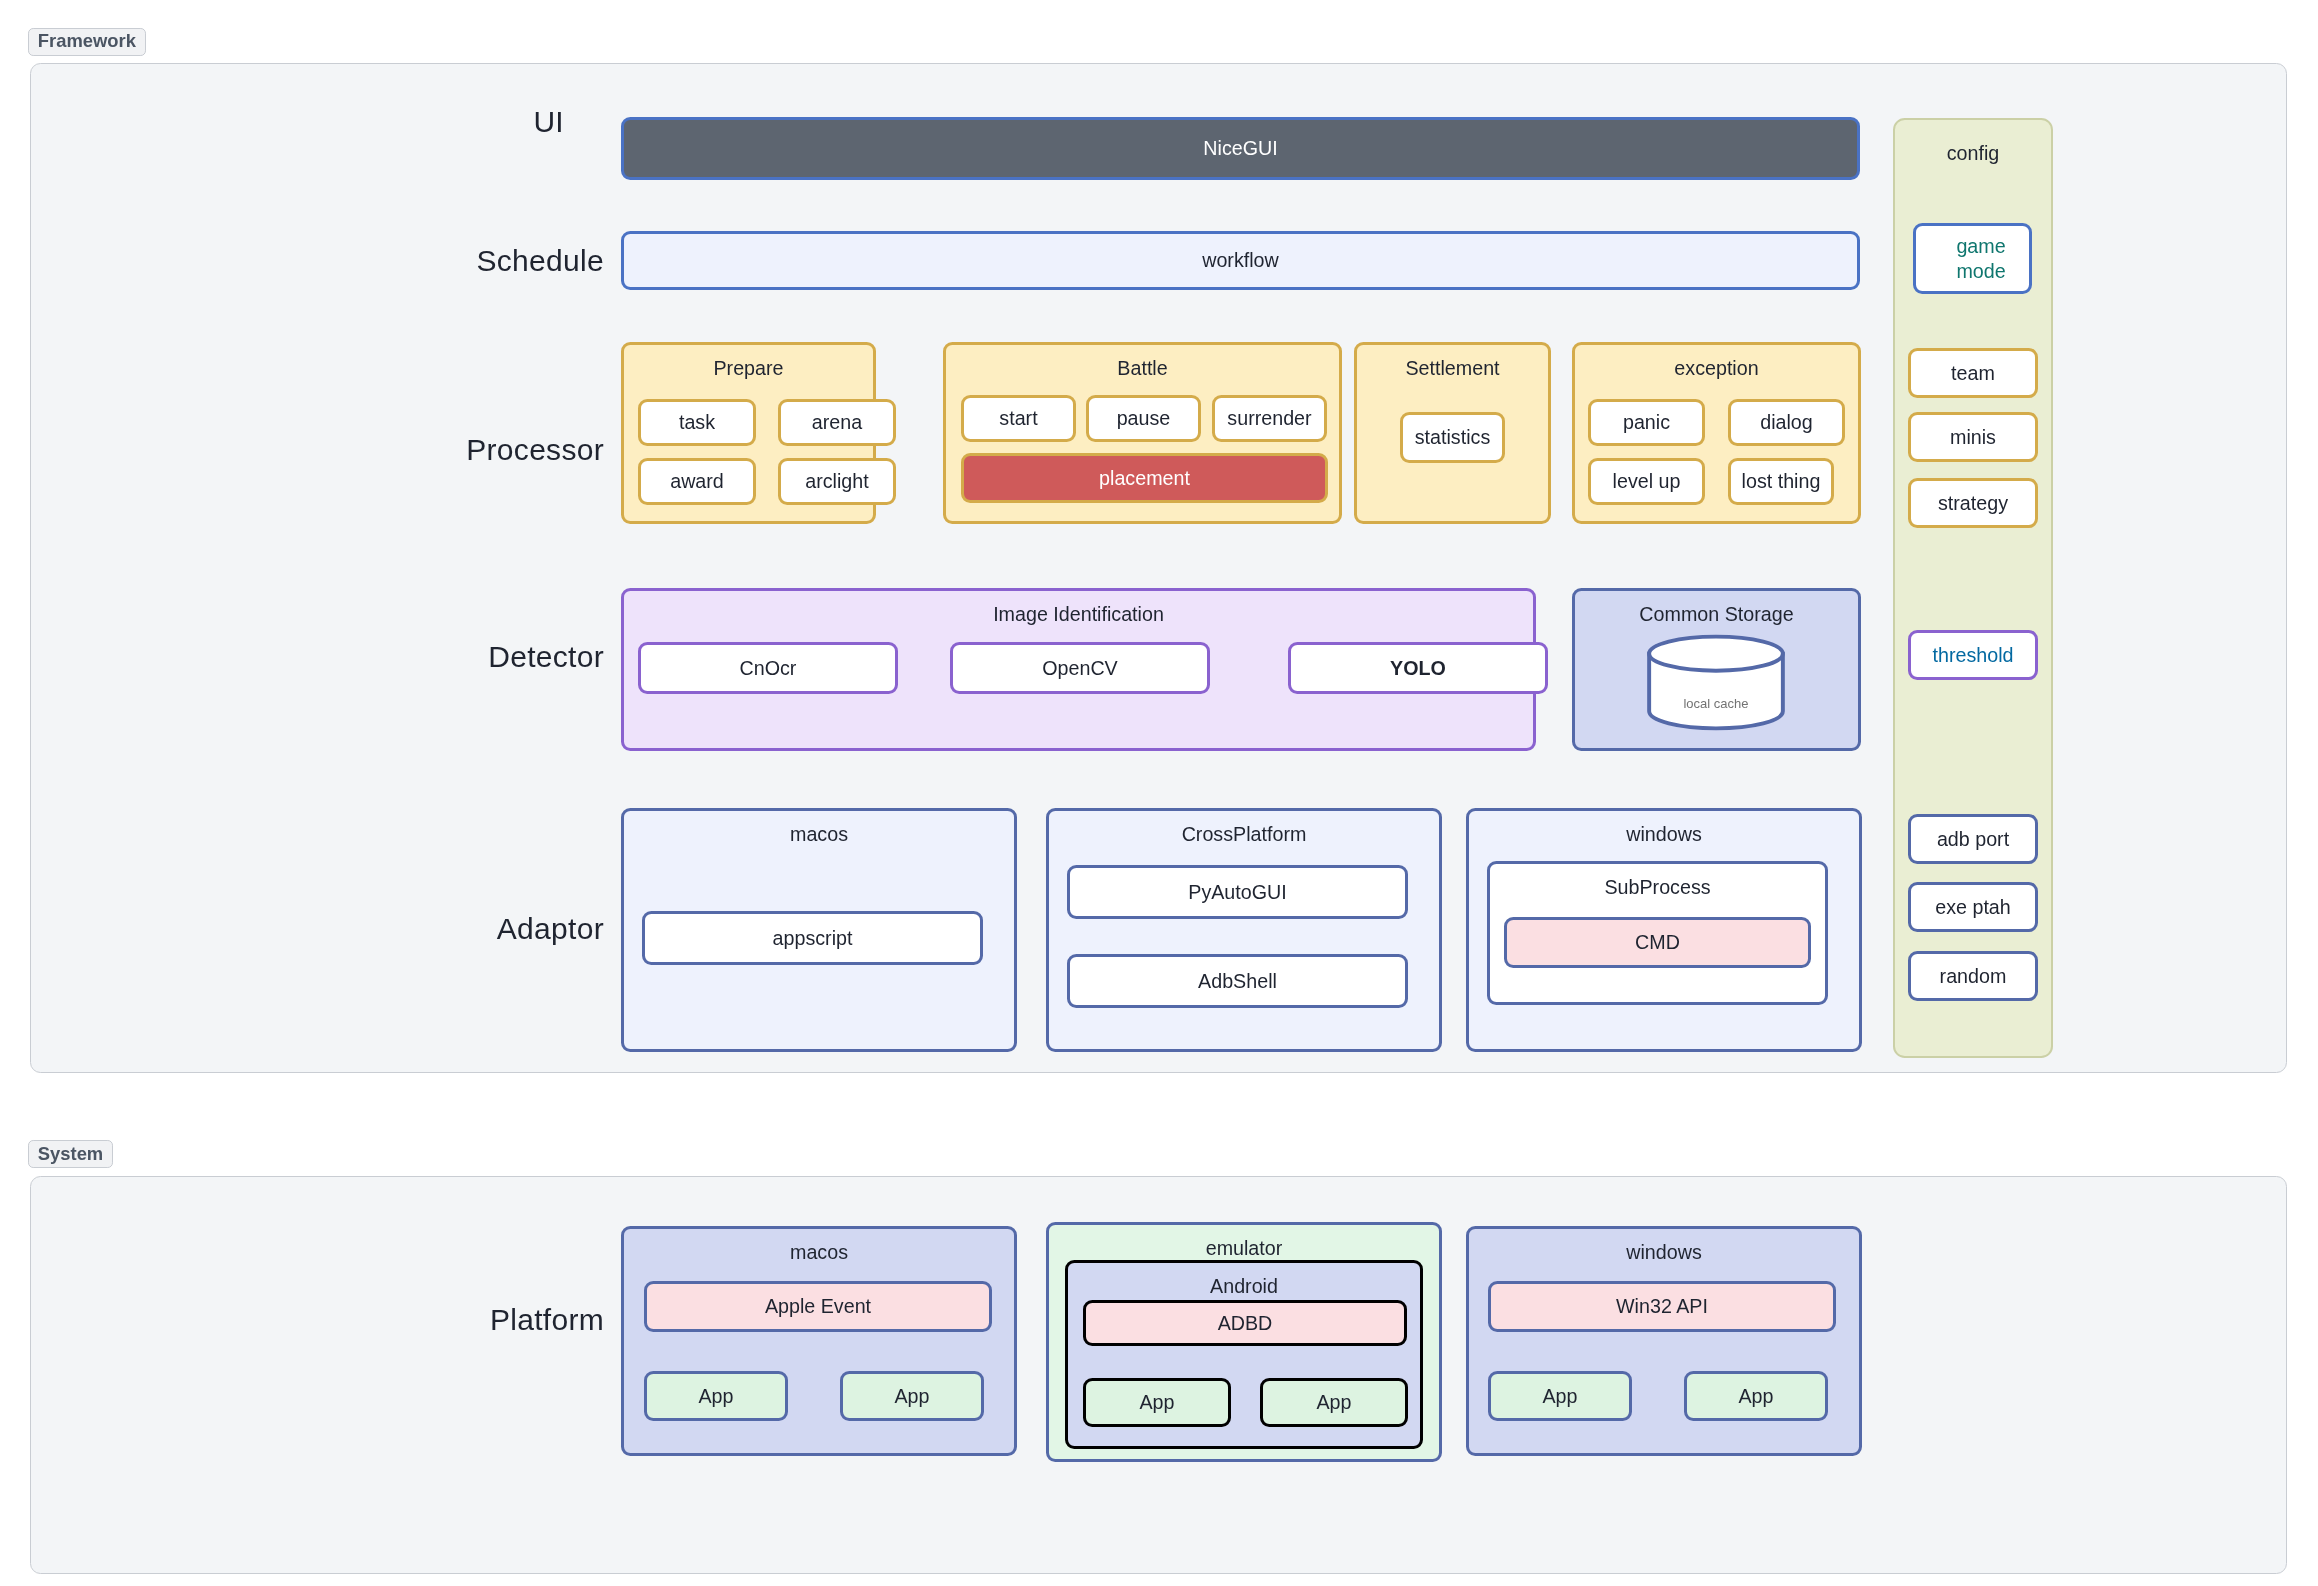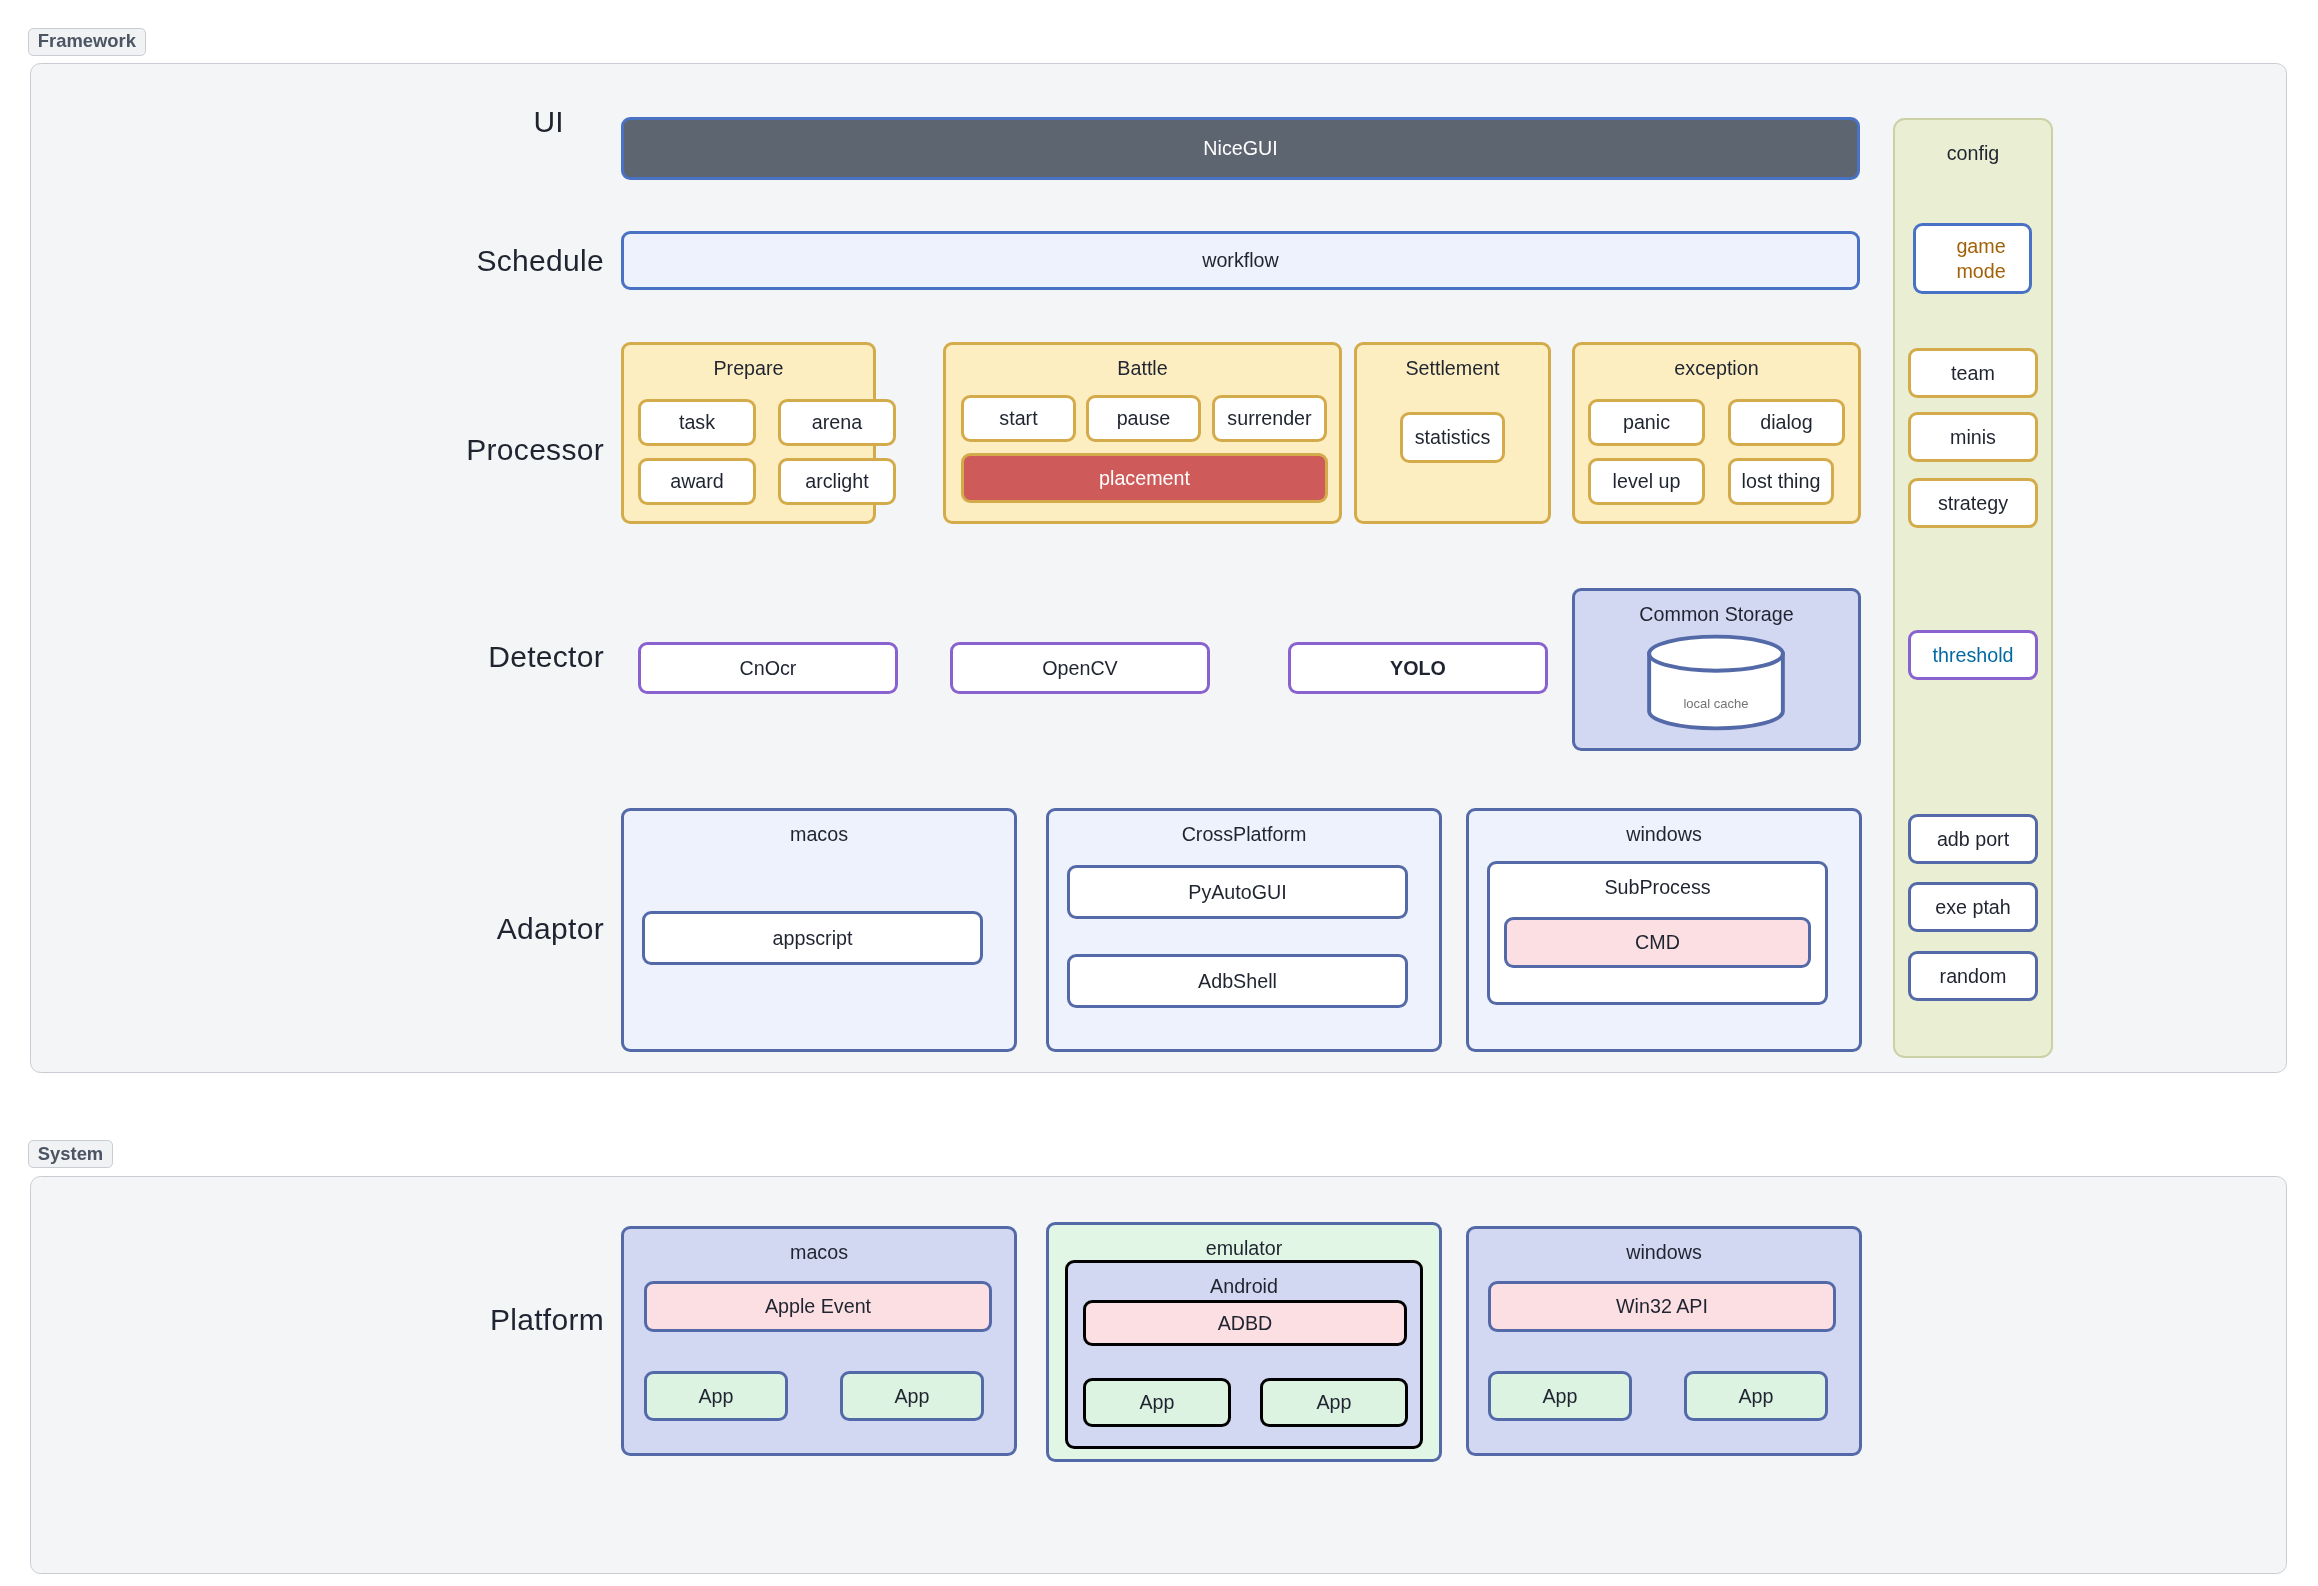--- a/index.html
+++ b/index.html
@@ -70,21 +70,21 @@
   .v-amberw { background: #ffffff; border: 3.3px solid #d4ab4a; color: #1f2430; }
   .v-red    { background: #cf5a5a; border: 3.3px solid #d4ab4a; color: #ffffff; }
   .v-violet { background: #eee3fb; border: 3.3px solid #8a62cf; color: #1f2430; }
   .v-violw  { background: #ffffff; border: 3.3px solid #8a62cf; color: #1f2430; }
   .v-lav    { background: #d2d8f2; border: 3.3px solid #5469a8; color: #1f2430; }
   .v-pink   { background: #fbdfe2; border: 3.3px solid #5469a8; color: #1f2430; }
   .v-mint   { background: #ddf3e1; border: 3.3px solid #5469a8; color: #1f2430; }
   .v-mintbg { background: #e2f6e6; border: 3.3px solid #5469a8; color: #1f2430; }
   .v-black  { border: 3.9px solid #000000; }
   .v-olive  { background: #eaeed3; border: 2.6px solid #cbd0a6; color: #1f2430; }
-  .v-cfgblue   { background:#ffffff; border: 3.3px solid #4a72c4; color:#a16207;padding-left:17px; }
+  .v-cfgblue   { background:#ffffff; border: 3.3px solid #4a72c4; color:#0f766e;padding-left:17px; }
   .v-cfgamber  { background:#ffffff; border: 3.3px solid #d4ab4a; color:#1f2430; }
   .v-cfgviolet { background:#ffffff; border: 3.3px solid #8a62cf; color:#0369a1; }
   .v-cfgnavy   { background:#ffffff; border: 3.3px solid #5469a8; color:#1f2430; }
 
   
   .cylinder { position: absolute; }
   .cylinder svg { display:block; }
   .cyl-label {
     position: absolute; left:0; right:0; bottom: 19.7px;
     text-align:center; font-size: 13px; color:#737373;
@@ -130,20 +130,23 @@
   <div class="node v-amberw" style="left:1400px; top:412px; width:105px; height:51px;">statistics</div>
 
   <div class="node group v-amber" style="left:1572px; top:342px; width:289px; height:182px;">
     <div class="group-title">exception</div>
   </div>
   <div class="node v-amberw" style="left:1588px; top:399px; width:117px; height:47px;">panic</div>
   <div class="node v-amberw" style="left:1728px; top:399px; width:117px; height:47px;">dialog</div>
   <div class="node v-amberw" style="left:1588px; top:458px; width:117px; height:47px;">level up</div>
   <div class="node v-amberw" style="left:1728px; top:458px; width:106px; height:47px;">lost thing</div>
 
+  <div class="node group v-violet" style="left:621px; top:588px; width:915px; height:163px;">
+    <div class="group-title">Image Identification</div>
+  </div>
   <div class="node v-violw" style="left:638px; top:642px; width:260px; height:52px;">CnOcr</div>
   <div class="node v-violw" style="left:950px; top:642px; width:260px; height:52px;">OpenCV</div>
   <div class="node v-violw" style="left:1288px; top:642px; width:260px; height:52px;font-weight:bold;">YOLO</div>
 
   <div class="node group v-lav" style="left:1572px; top:588px; width:289px; height:163px;">
     <div class="group-title">Common Storage</div>
   </div>
   <div class="cylinder" style="left:1645px; top:634px; width:142px; height:97px;">
     <svg width="142" height="97" viewBox="0 0 216 148">
       <path d="M6,30 L6,118 A102,26 0 0 0 210,118 L210,30 Z" fill="#ffffff" stroke="#5469a8" stroke-width="6"></path>

